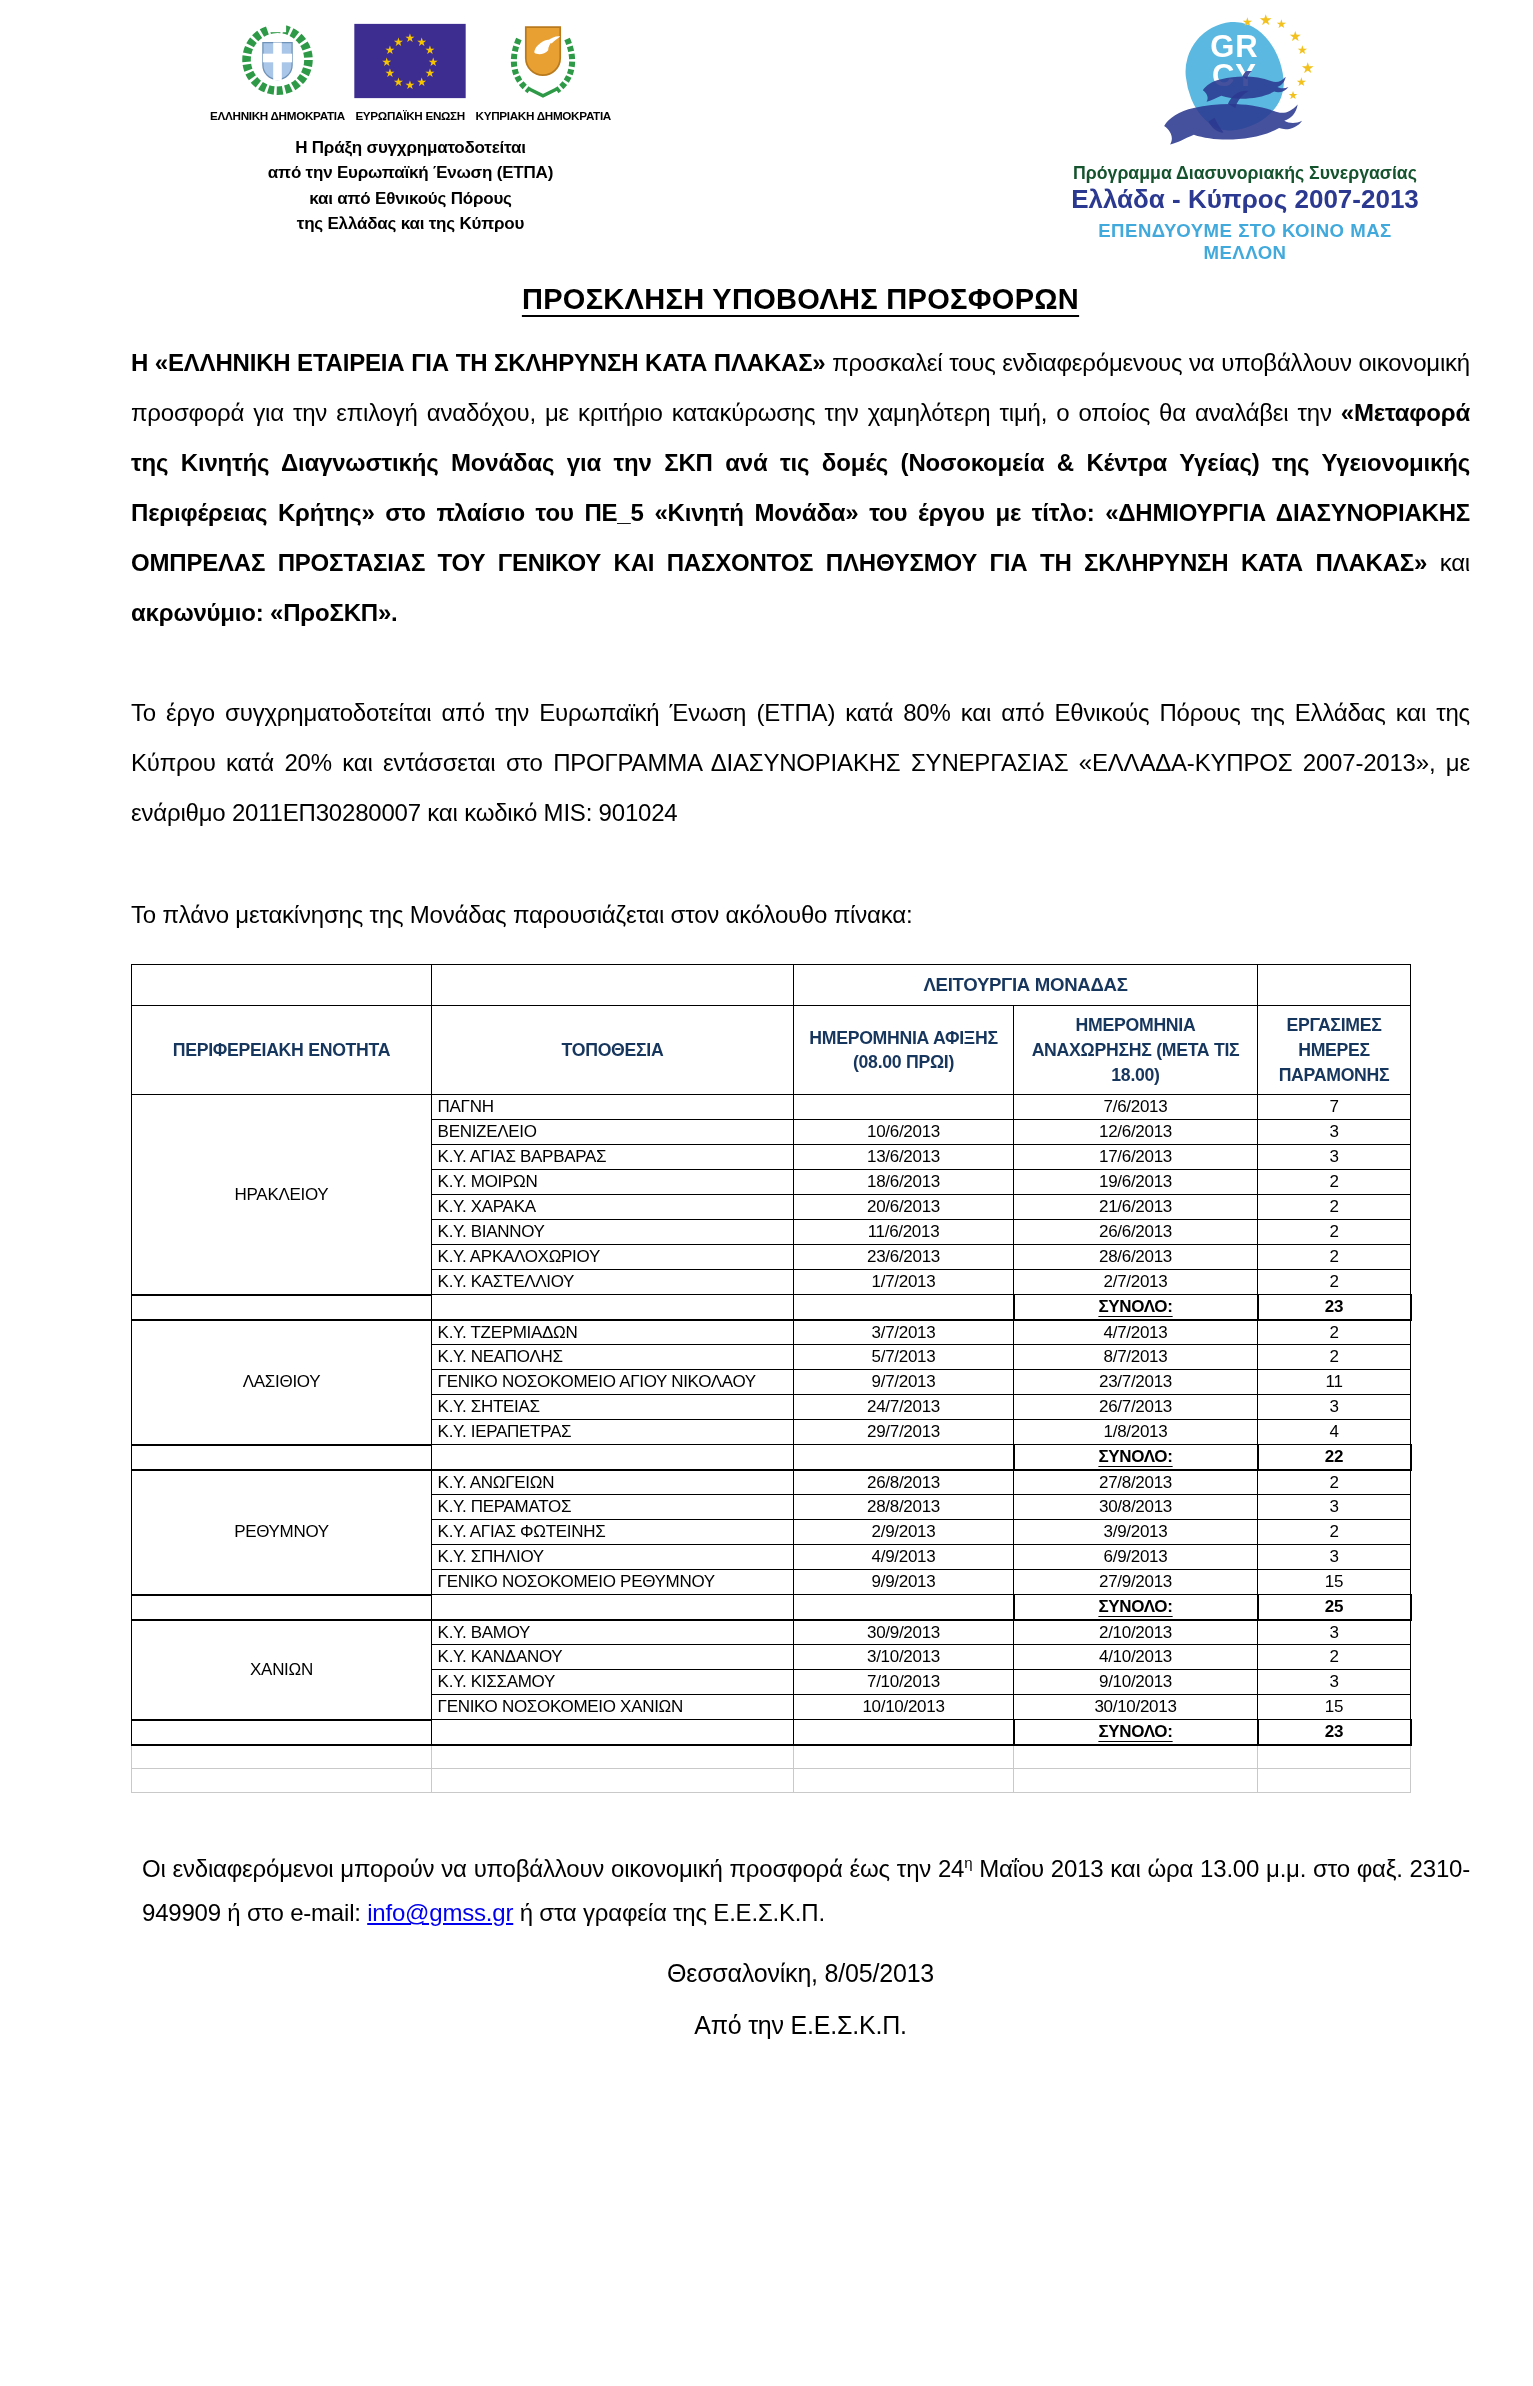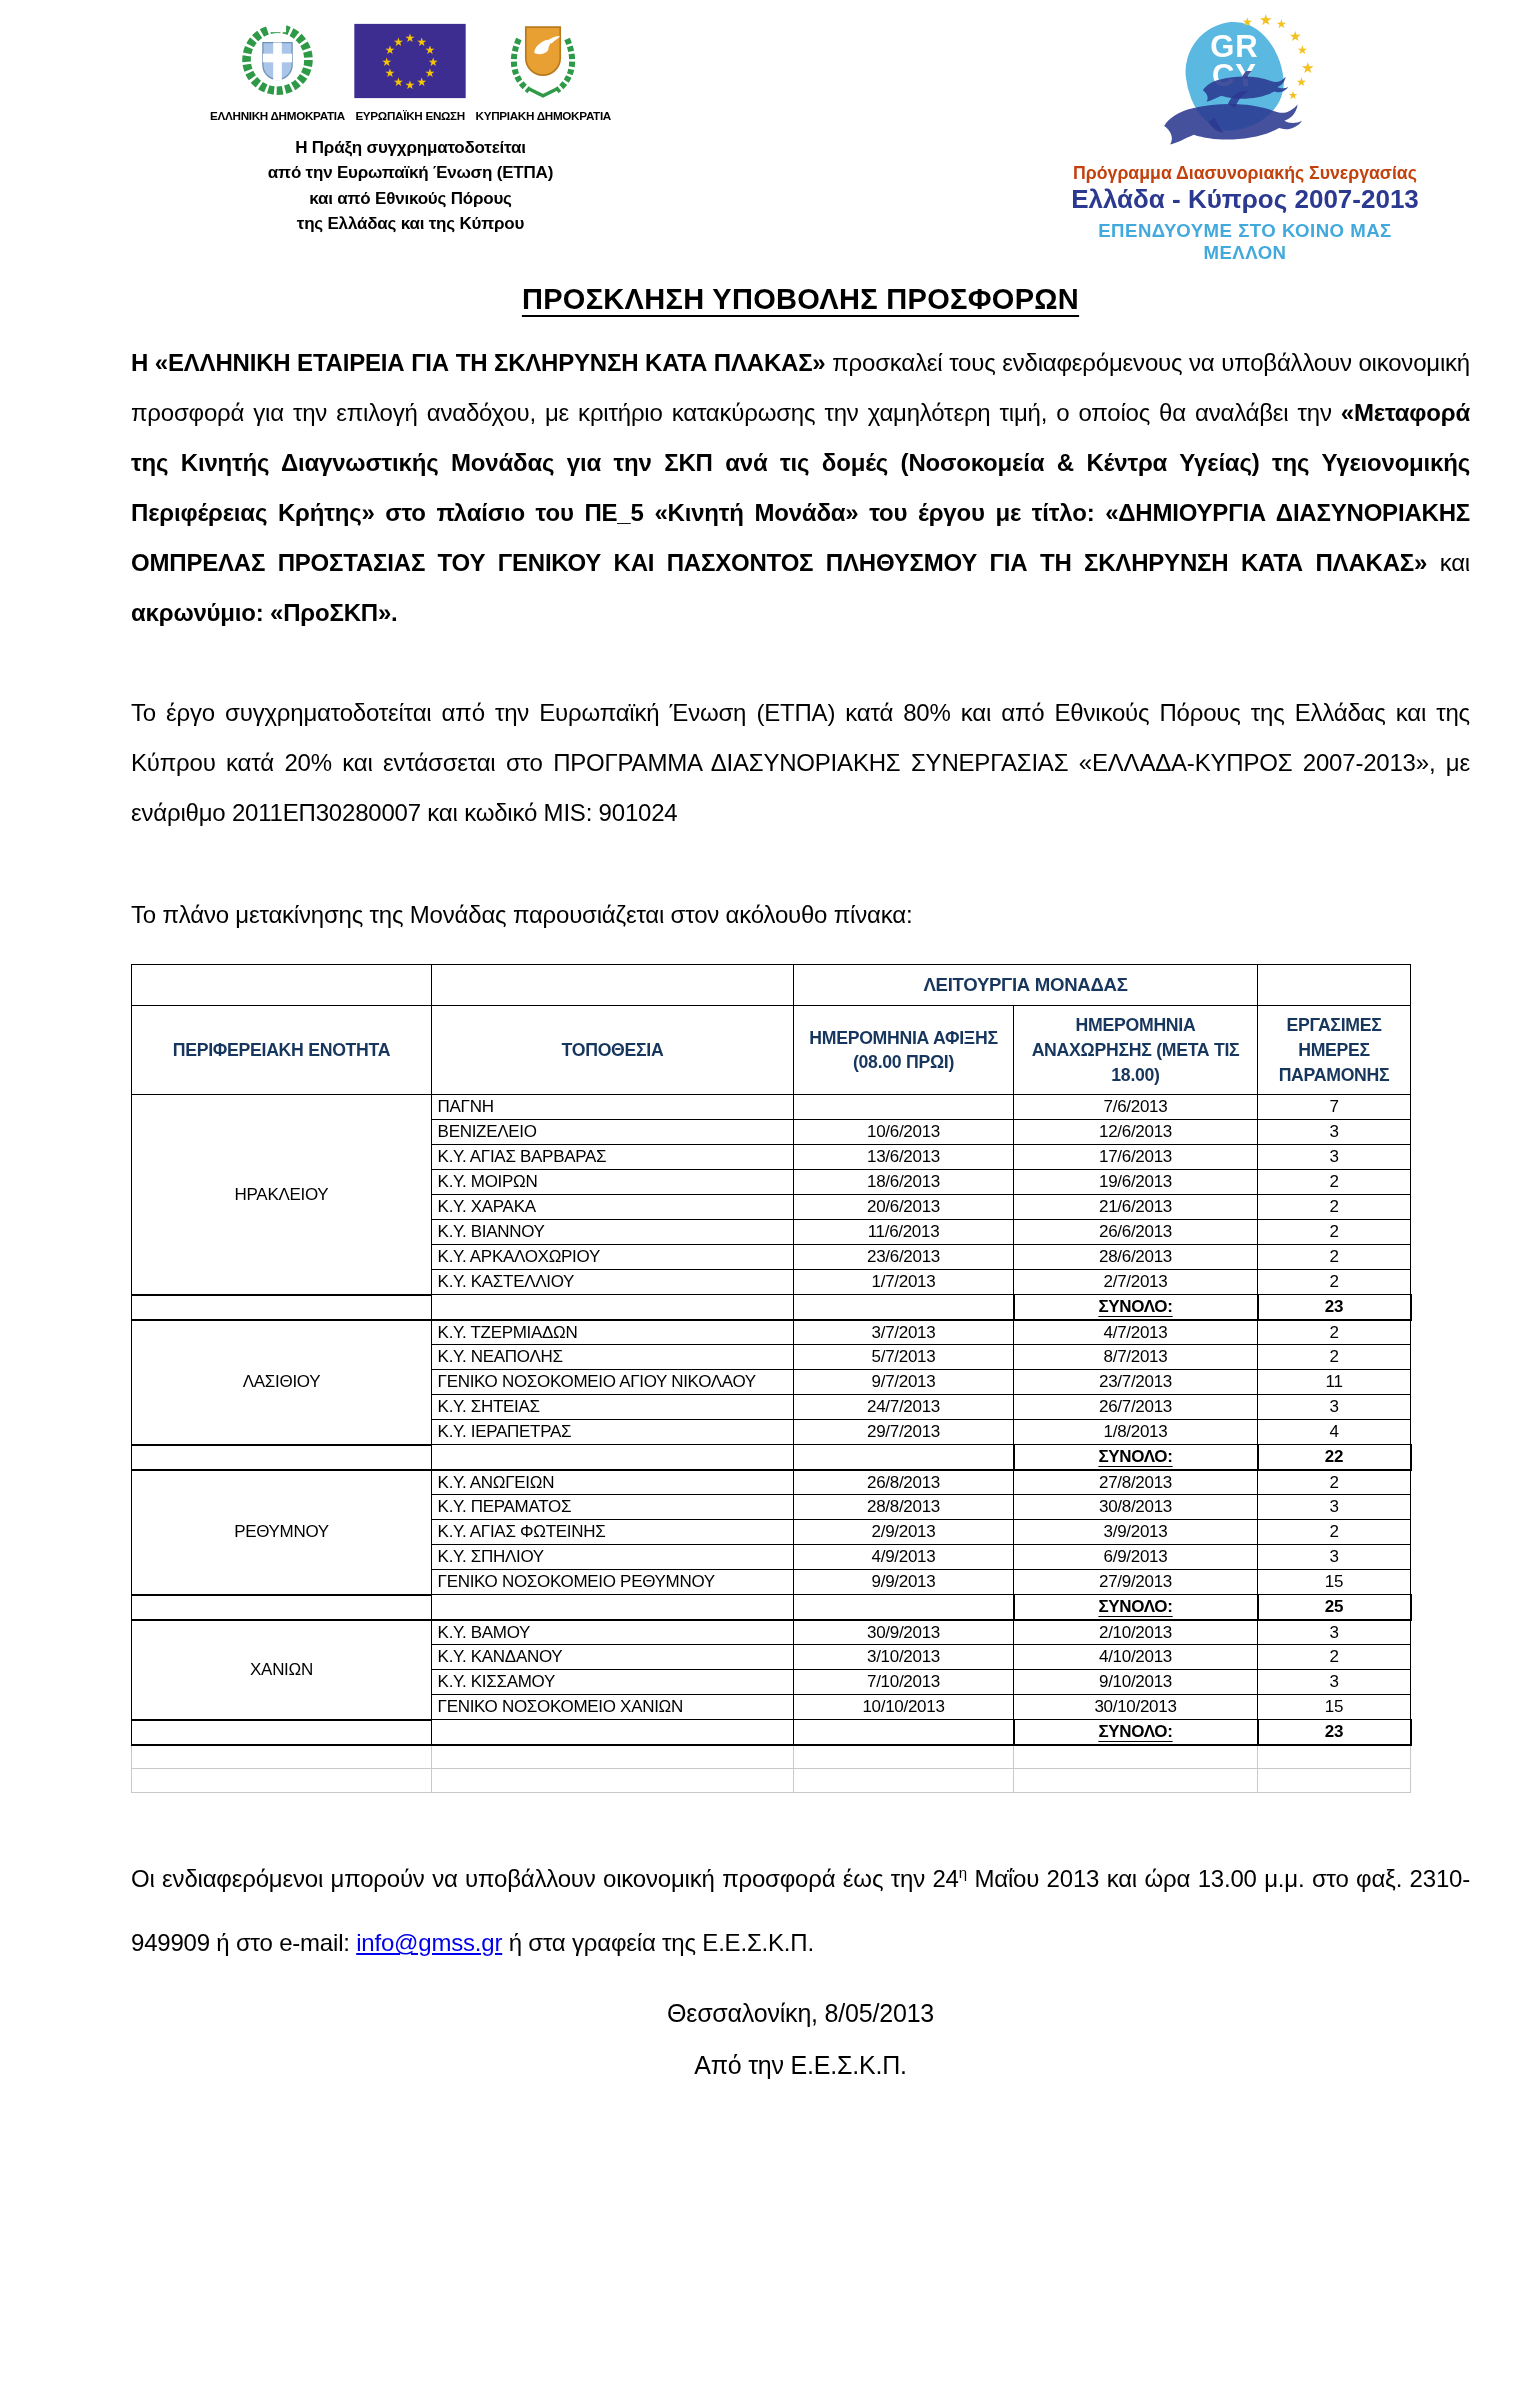--- a/index.html
+++ b/index.html
@@ -16,21 +16,21 @@
   .funding { margin-top:13px; font-weight:bold; font-size:17px; line-height:1.5; letter-spacing:-0.2px; }
 
   .hdr-right { width:354px; text-align:center; padding-top:1.9px; }
   .badge-wrap { position:relative; width:214px; height:142px; margin:0 auto; }
   .badge-blob { position:absolute; left:48px; top:5.6px; width:97px; height:108px; background:#5bb8e0;
                 border-radius:52% 48% 58% 42% / 46% 58% 42% 54%; transform:rotate(-6deg); }
   .badge-txt { position:absolute; left:48px; top:15px; width:97px; text-align:center;
                color:#fff; font-weight:bold; font-size:31px; line-height:0.95; letter-spacing:0.9px; }
   .star { position:absolute; color:#f2c11e; font-size:12px; }
   .dolphins { position:absolute; left:-3.7px; top:54px; width:222px; height:89px; }
-  .prog1 { font-size:17.7px; color:#c2410c; font-weight:bold; margin-top:3.7px; }
+  .prog1 { font-size:17.7px; color:#14532d; font-weight:bold; margin-top:3.7px; }
   .prog2 { font-size:26px; color:#2b3990; font-weight:bold; margin-top:0.9px; }
   .prog3 { font-size:18.6px; color:#41a9dc; font-weight:bold; margin-top:5px; letter-spacing:0.5px; }
 
   
   .content { padding:0 64px 0 131px; }
   .title { text-align:center; margin-top:18.6px; font-size:29px; font-weight:bold;
            text-decoration:underline; text-underline-offset:5.6px; letter-spacing:0.3px; }
   .para { font-size:24px; line-height:50px; text-align:justify; margin:22.4px 0 0 0; letter-spacing:-0.2px; }
   .b { font-weight:bold; }
   .gap { margin-top:50px; }
@@ -49,21 +49,21 @@
              letter-spacing:-0.3px; }
   td.region { text-align:center; vertical-align:middle; border-bottom:2.8px solid #000; }
   td.loc { text-align:left; }
   td.date, td.days { text-align:center; }
   tr.totalrow td { border-top:1.9px solid #000; border-bottom:2.8px solid #000; }
   td.t-label { font-weight:bold; text-decoration:underline; text-underline-offset:3.7px; text-align:center; border:2.8px solid #000; }
   td.t-value { font-weight:bold; text-align:center; border:2.8px solid #000; }
   tr.ghost td { border:0.9px solid #c9c9c9; height:24px; }
 
   
-  .close1 { margin-top:48px; font-size:24px; line-height:64px; text-align:justify; letter-spacing:-0.2px; }
+  .close1 { margin-top:48px; font-size:24px; line-height:44px; text-align:justify; letter-spacing:-0.2px;margin-left:11px; }
   .close1 sup { font-size:15px; }
   .link { color:#0000ee; text-decoration:underline; }
   .close2 { margin-top:50px; font-size:24px; line-height:50px; text-align:justify; letter-spacing:-0.2px; }
   .place-date { text-align:center; margin-top:22px; font-size:25px; letter-spacing:-0.2px; }
   .signoff { text-align:center; margin-top:22.4px; font-size:25px; letter-spacing:-0.2px; }
 </style>
 </head>
 <body>
 
 <div class="page">

